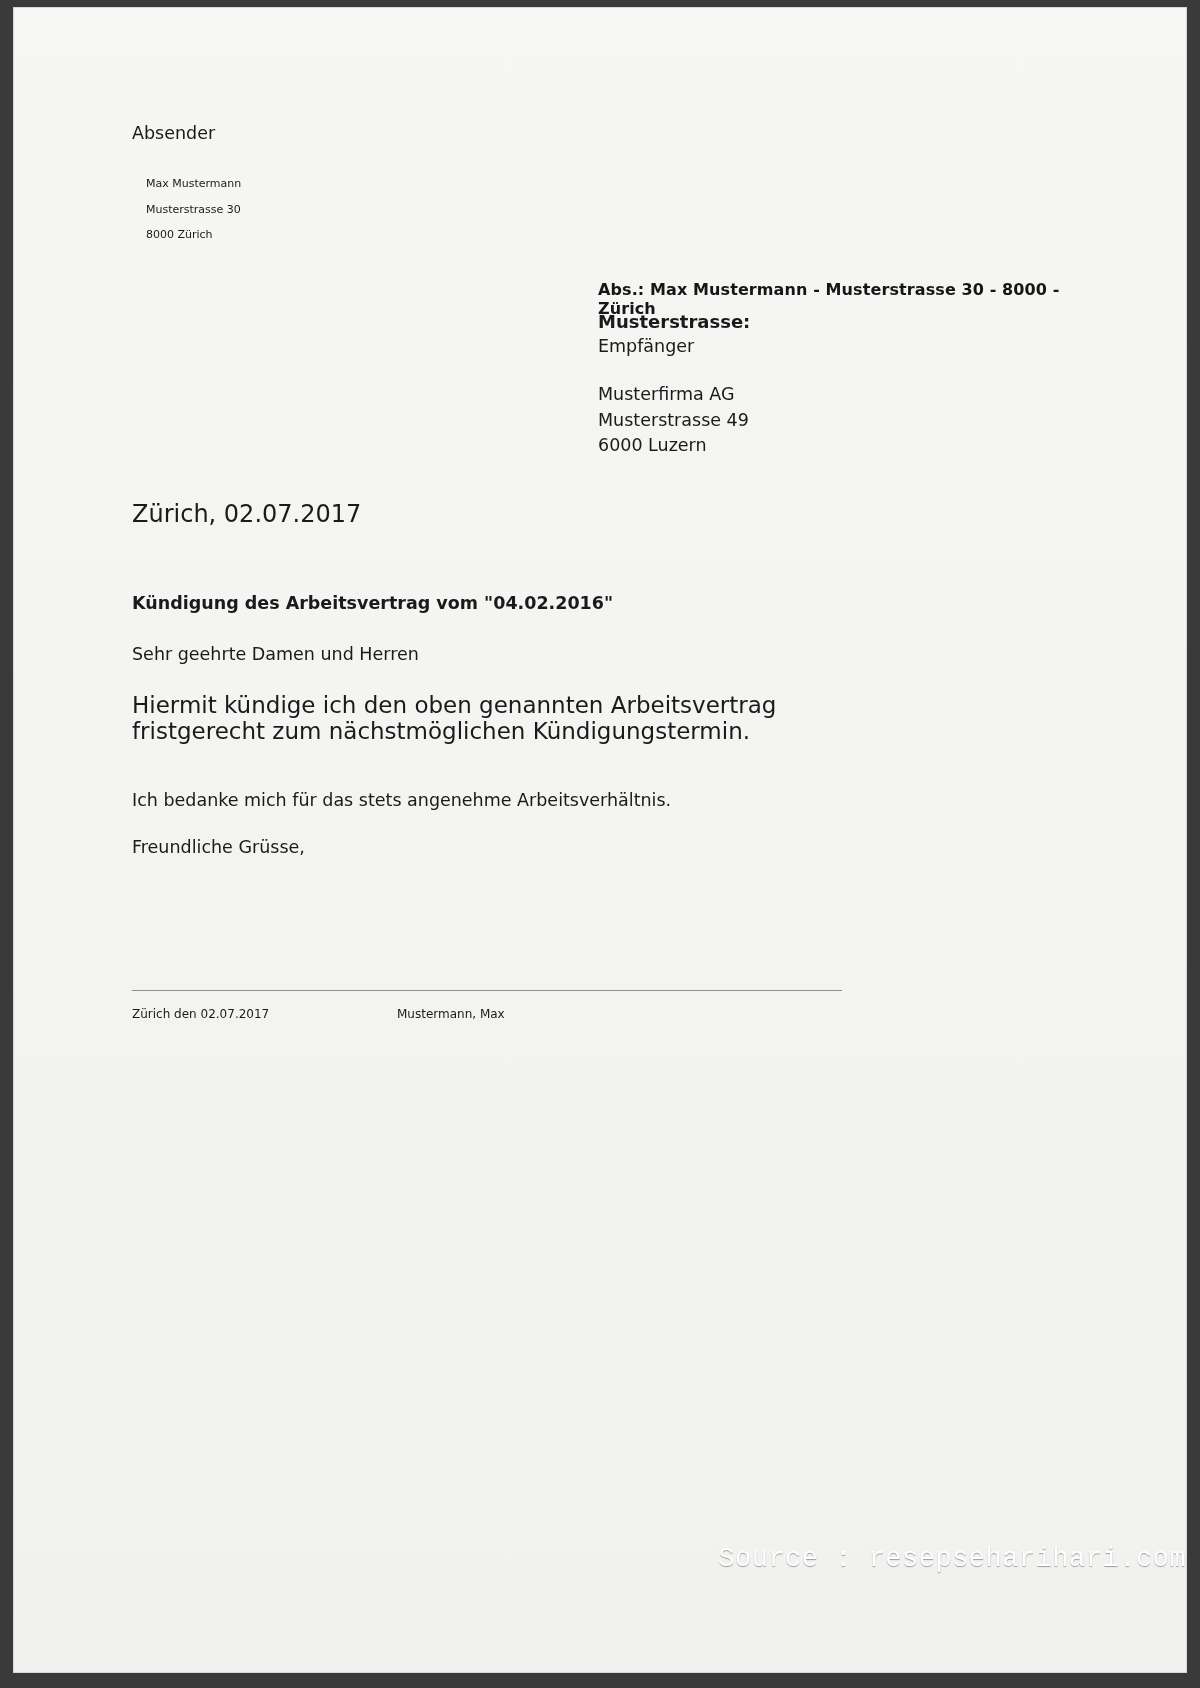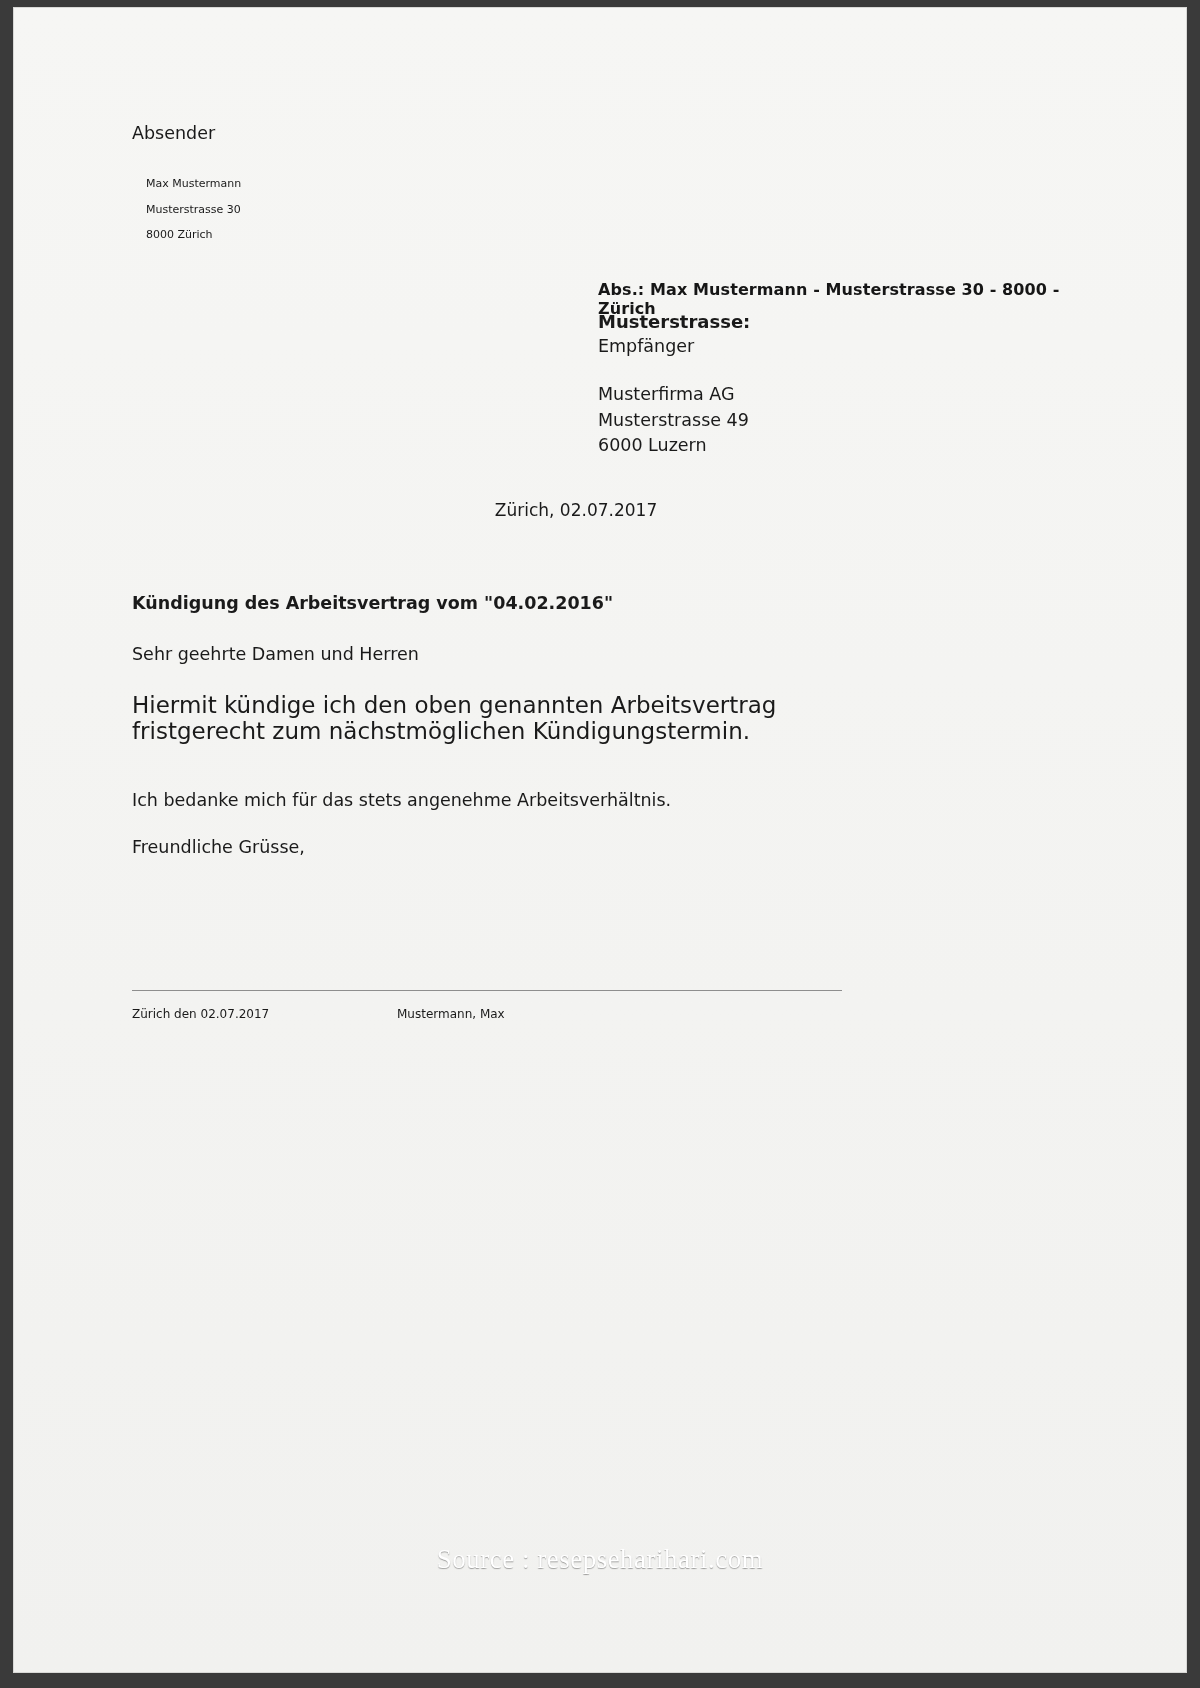--- a/index.html
+++ b/index.html
@@ -88,22 +88,22 @@
     left: 466px;
     font-size: 17.5px;
     line-height: 25.5px;
   }
 
   
   .place-date {
     top: 492px;
     left: 0;
     width: 888px;
-    text-align: center;
-    font-size: 17px;
+    text-align: left;
+    font-size: 24px;
   }
 
   
   .subject {
     top: 585px;
     left: 0;
     font-size: 17.5px;
     font-weight: bold;
   }
   .salutation {
@@ -147,22 +147,22 @@
     display: inline-block;
     width: 265px;
   }
 
   
   .source-watermark {
     position: absolute;
     left: 0;
     top: 1536px;
     width: 1172px;
-    text-align: center;
-    font-family: Liberation Serif, serif;
+    text-align: right;
+    font-family: Liberation Mono, monospace;
     font-size: 27px;
     color: #ffffff;
     letter-spacing: 0.5px;
     text-shadow: 0 1px 1px rgba(0,0,0,0.35);
     white-space: nowrap;
   }
 </style>
 </head>
 <body>
 

